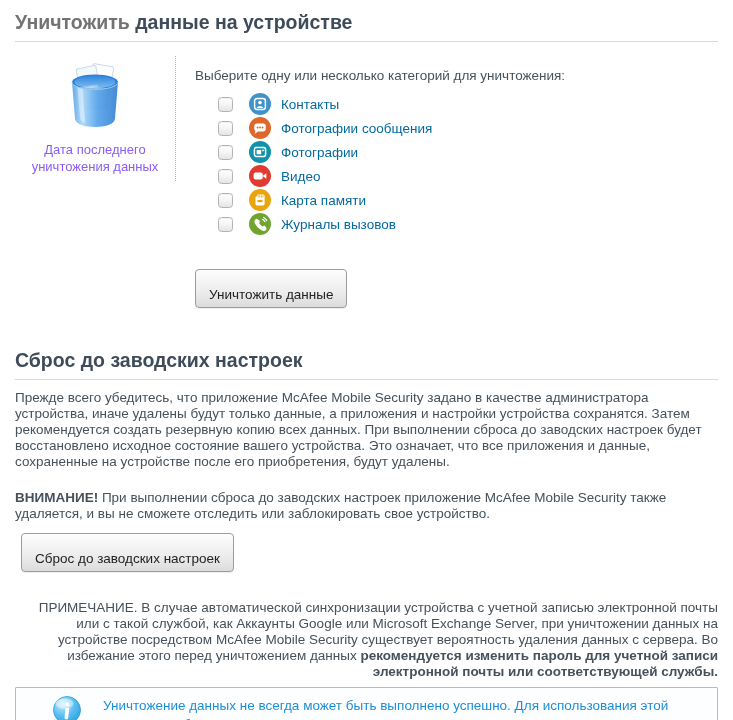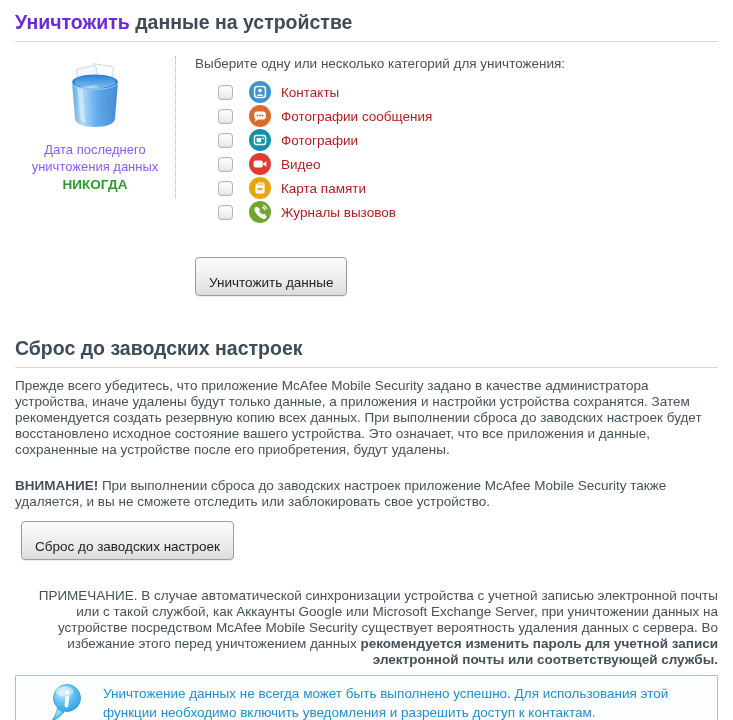--- a/index.html
+++ b/index.html
@@ -1,37 +1,37 @@
 <!DOCTYPE html>
 <html><head>
 <meta charset="utf-8">
 <style>
   html,body{margin:0;padding:0;background:#ffffff;}
   body{width:733px;font-family:"Liberation Sans","DejaVu Sans",sans-serif;color:#46515b;}
   .page{padding:0 15px;}
 
   .section-title{margin:0;padding:11px 0 0;font-size:19.5px;line-height:23px;font-weight:bold;color:#3e4b59;}
-  .section-title .hl{color:#6d28d9;}
+  .section-title .hl{color:#737373;}
   .rule{border:none;border-top:1px solid #dadada;margin:7px 0 0;height:0;}
 
   
   .wipe-body{display:flex;align-items:flex-start;margin-top:14px;}
   .left-col{width:160px;text-align:center;border-right:1px dotted #b0b0b0;padding:6px 0 6px;}
   .trash{display:block;margin:0 auto 13px;}
   .last-wipe-label{font-size:13px;line-height:16.5px;color:#8b5cf6;padding:0 10px;}
   .last-wipe-value{font-size:13.5px;font-weight:bold;color:#2aa02a;margin-top:2px;}
 
   .right-col{flex:1;padding-left:19px;}
-  .prompt{margin:0 0 10px;font-size:13.5px;}
+  .prompt{margin:12px 0 10px;font-size:13.5px;}
   .cat-row{display:flex;align-items:center;height:22px;margin-bottom:2px;padding-left:23px;}
   .checkbox{width:13px;height:13px;flex:0 0 13px;border:1px solid #b3b3b3;border-radius:3.5px;
             background:linear-gradient(180deg,#ffffff 0%,#f3f3f3 55%,#e4e4e4 100%);
             box-shadow:inset 0 1px 1px rgba(0,0,0,0.05);margin-right:16px;cursor:pointer;}
   .cat-icon{width:22px;height:22px;flex:0 0 22px;margin-right:10px;line-height:0;}
-  .cat-label{font-size:13.5px;color:#b91c1c;}
+  .cat-label{font-size:13.5px;color:#0369a1;}
 
   .btn{display:inline-block;padding:16px 13px 4px;font-size:13.5px;line-height:17px;color:#222;
        background:linear-gradient(180deg,#fdfdfd 0%,#ececec 60%,#dcdcdc 100%);
        border:1px solid #9c9c9c;border-radius:4px;box-shadow:0 1px 1px rgba(0,0,0,0.07);
        font-family:"Liberation Sans","DejaVu Sans",sans-serif;cursor:pointer;}
   .wipe-btn-row{margin-top:34px;}
 
   
   .title2{padding-top:41px;}
   p{font-size:13.5px;line-height:16px;margin:0;}
@@ -80,21 +80,20 @@
         <ellipse cx="30" cy="20" rx="20.5" ry="6.2" fill="url(#tg2)"></ellipse>
         <g opacity="0.55" stroke="#9cc6ea" stroke-width="0.8">
           <rect x="17" y="24" width="17" height="22" rx="1" fill="#e8f3fd" transform="rotate(-8 25 35)"></rect>
           <rect x="27" y="26" width="16" height="20" rx="1" fill="#ddeefb" transform="rotate(9 35 36)"></rect>
         </g>
         <path d="M7 20 C7 24.1 17.3 27.5 30 27.5 C42.7 27.5 53 24.1 53 20 L50 56.5 C50 61.7 41 65 30 65 C19 65 10 61.7 10 56.5 Z" fill="url(#tg1)" opacity="0.88"></path>
         <path d="M12.5 27 L15 55.5 C15.2 58.3 17.8 60.3 20.3 61 L17.4 26 C15.4 25.7 13.5 24.9 12.5 24.4 Z" fill="#ffffff" opacity="0.4"></path>
         <path d="M7 20 C7 24.1 17.3 27.5 30 27.5 C42.7 27.5 53 24.1 53 20" stroke="#8ec7f2" stroke-width="1" fill="none"></path>
       </svg>
       <div class="last-wipe-label">Дата последнего уничтожения данных</div>
-      <div class="last-wipe-value">НИКОГДА</div>
     </div>
 
     <div class="right-col">
       <div class="prompt">Выберите одну или несколько категорий для уничтожения:</div>
 
       <div>
 
         <div class="cat-row">
           <span class="checkbox" role="checkbox" aria-checked="false"></span>
           <span class="cat-icon">

